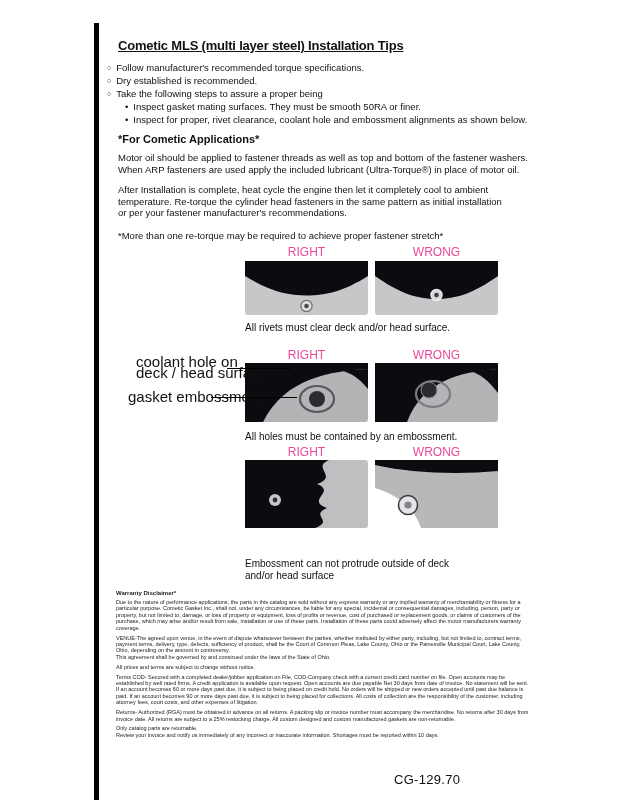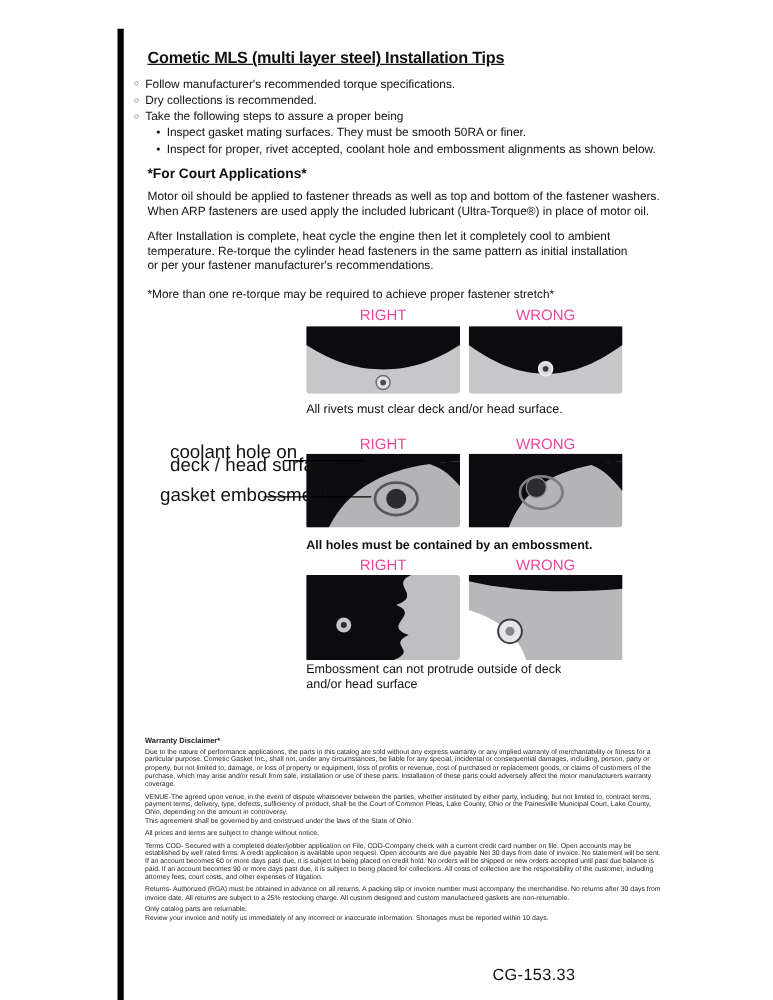--- a/index.html
+++ b/index.html
@@ -31,21 +31,21 @@
   .dg-hdr { position:absolute; width:123px; text-align:center; font-size:12px; color:#ec4899; }
   .col-l { left:237px; } .col-r { left:367px; }
   .row1h { top:229px; } .row2h { top:332px; } .row3h { top:429px; }
 
   .dg-img { position:absolute; display:block; width:123px; }
   .img-r1 { top:245px; height:54px; }
   .img-r2 { top:347px; height:59px; }
   .img-r3 { top:444px; height:68px; }
 
   .caption { position:absolute; left:237px; font-size:10px; line-height:12px; white-space:pre-line; }
-  .cap1 { top:306px; } .cap2 { top:415px;font-weight:bold; } .cap3 { top:514px; }
+  .cap1 { top:306px; } .cap2 { top:415px; } .cap3 { top:542px; }
 
   .callout { position:absolute; font-size:15px; line-height:11px; white-space:pre-line; }
   .callout1 { left:128px; top:340px; }
   .callout2 { left:120px; top:375px; }
   .pointer { position:absolute; height:1px; background:#000; }
   .pointer1 { left:219px; top:352px; width:64px; }
   .pointer2 { left:203px; top:381px; width:86px; }
 
   .disclaimer { position:absolute; left:108px; top:574px; width:414px; color:#1c1c1c; }
   .disclaimer h2 { font-size:6px; font-weight:bold; margin-bottom:3px; }
@@ -61,40 +61,40 @@
 
   <h1 class="title">Cometic MLS (multi layer steel) Installation Tips</h1>
 
   <div class="bullets">
     <div class="li">
       <span class="marker-circle">○</span>
       <span>Follow manufacturer's recommended torque specifications.</span>
     </div>
     <div class="li">
       <span class="marker-circle">○</span>
-      <span>Dry collections is recommended.</span>
+      <span>Dry established is recommended.</span>
     </div>
     <div class="li">
       <span class="marker-circle">○</span>
       <span>Take the following steps to assure a proper being</span>
     </div>
   </div>
 
   <div class="sub-bullets">
     <div class="li">
       <span class="marker-dot">•</span>
       <span>Inspect gasket mating surfaces.  They must be smooth 50RA or finer.</span>
     </div>
     <div class="li">
       <span class="marker-dot">•</span>
-      <span>Inspect for proper, rivet accepted, coolant hole and embossment alignments as shown below.</span>
+      <span>Inspect for proper, rivet clearance, coolant hole and embossment alignments as shown below.</span>
     </div>
   </div>
 
-  <h2 class="diesel-heading">*For Court Applications*</h2>
+  <h2 class="diesel-heading">*For Cometic Applications*</h2>
   <p class="body-para para1">Motor oil should be applied to fastener threads as well as top and bottom of the fastener washers.
 When ARP fasteners are used apply the included lubricant (Ultra-Torque®) in place of motor oil.</p>
   <p class="body-para para2">After Installation is complete, heat cycle the engine then let it completely cool to ambient
 temperature. Re-torque the cylinder head fasteners in the same pattern as initial installation
 or per your fastener manufacturer's recommendations.</p>
   <p class="note">*More than one re-torque may be required to achieve proper fastener stretch*</p>
 
   <div class="dg-hdr col-l row1h">RIGHT</div>
   <div class="dg-hdr col-r row1h">WRONG</div>
 
@@ -162,14 +162,14 @@
     <p>Due to the nature of performance applications, the parts in this catalog are sold without any express warranty or any implied warranty of merchantability or fitness for a particular purpose.  Cometic Gasket Inc., shall not, under any circumstances, be liable for any special, incidental or consequential damages, including, person, party or property, but not limited to, damage, or loss of property or equipment, loss of profits or revenue, cost of purchased or replacement goods, or claims of customers of the purchase, which may arise and/or result from sale, installation or use of these parts.  Installation of these parts could adversely affect the motor manufacturers warranty coverage.</p>
     <p>VENUE-The agreed upon venue, in the event of dispute whatsoever between the parties, whether instituted by either party, including, but not limited to, contract terms, payment terms, delivery, type, defects, sufficiency of product, shall be the Court of Common Pleas, Lake County, Ohio or the Painesville Municipal Court, Lake County, Ohio, depending on the amount in controversy.
 This agreement shall be governed by and construed under the laws of the State of Ohio.</p>
     <p>All prices and terms are subject to change without notice.</p>
     <p>Terms COD- Secured with a completed dealer/jobber application on File, COD-Company check with a current credit card number on file.  Open accounts may be established by well rated firms.  A credit application is available upon request.  Open accounts are due payable Net 30 days from date of invoice.  No statement will be sent.  If an account becomes 60 or more days past due, it is subject to being placed on credit hold.  No orders will be shipped or new orders accepted until past due balance is paid.  If an account becomes 90 or more days past due, it is subject to being placed for collections.  All costs of collection are the responsibility of the customer, including attorney fees, court costs, and other expenses of litigation.</p>
     <p>Returns- Authorized (RGA) must be obtained in advance on all returns.  A packing slip or invoice number must accompany the merchandise.  No returns after 30 days from invoice date.  All returns are subject to a 25% restocking charge.  All custom designed and custom manufactured gaskets are non-returnable.</p>
     <p>Only catalog parts are returnable.
 Review your invoice and notify us immediately of any incorrect or inaccurate information.  Shortages must be reported within 10 days.</p>
   </div>
 
-  <div class="footer-code">CG-153.33</div>
+  <div class="footer-code">CG-129.70</div>
 </div>
 
 </body></html>

